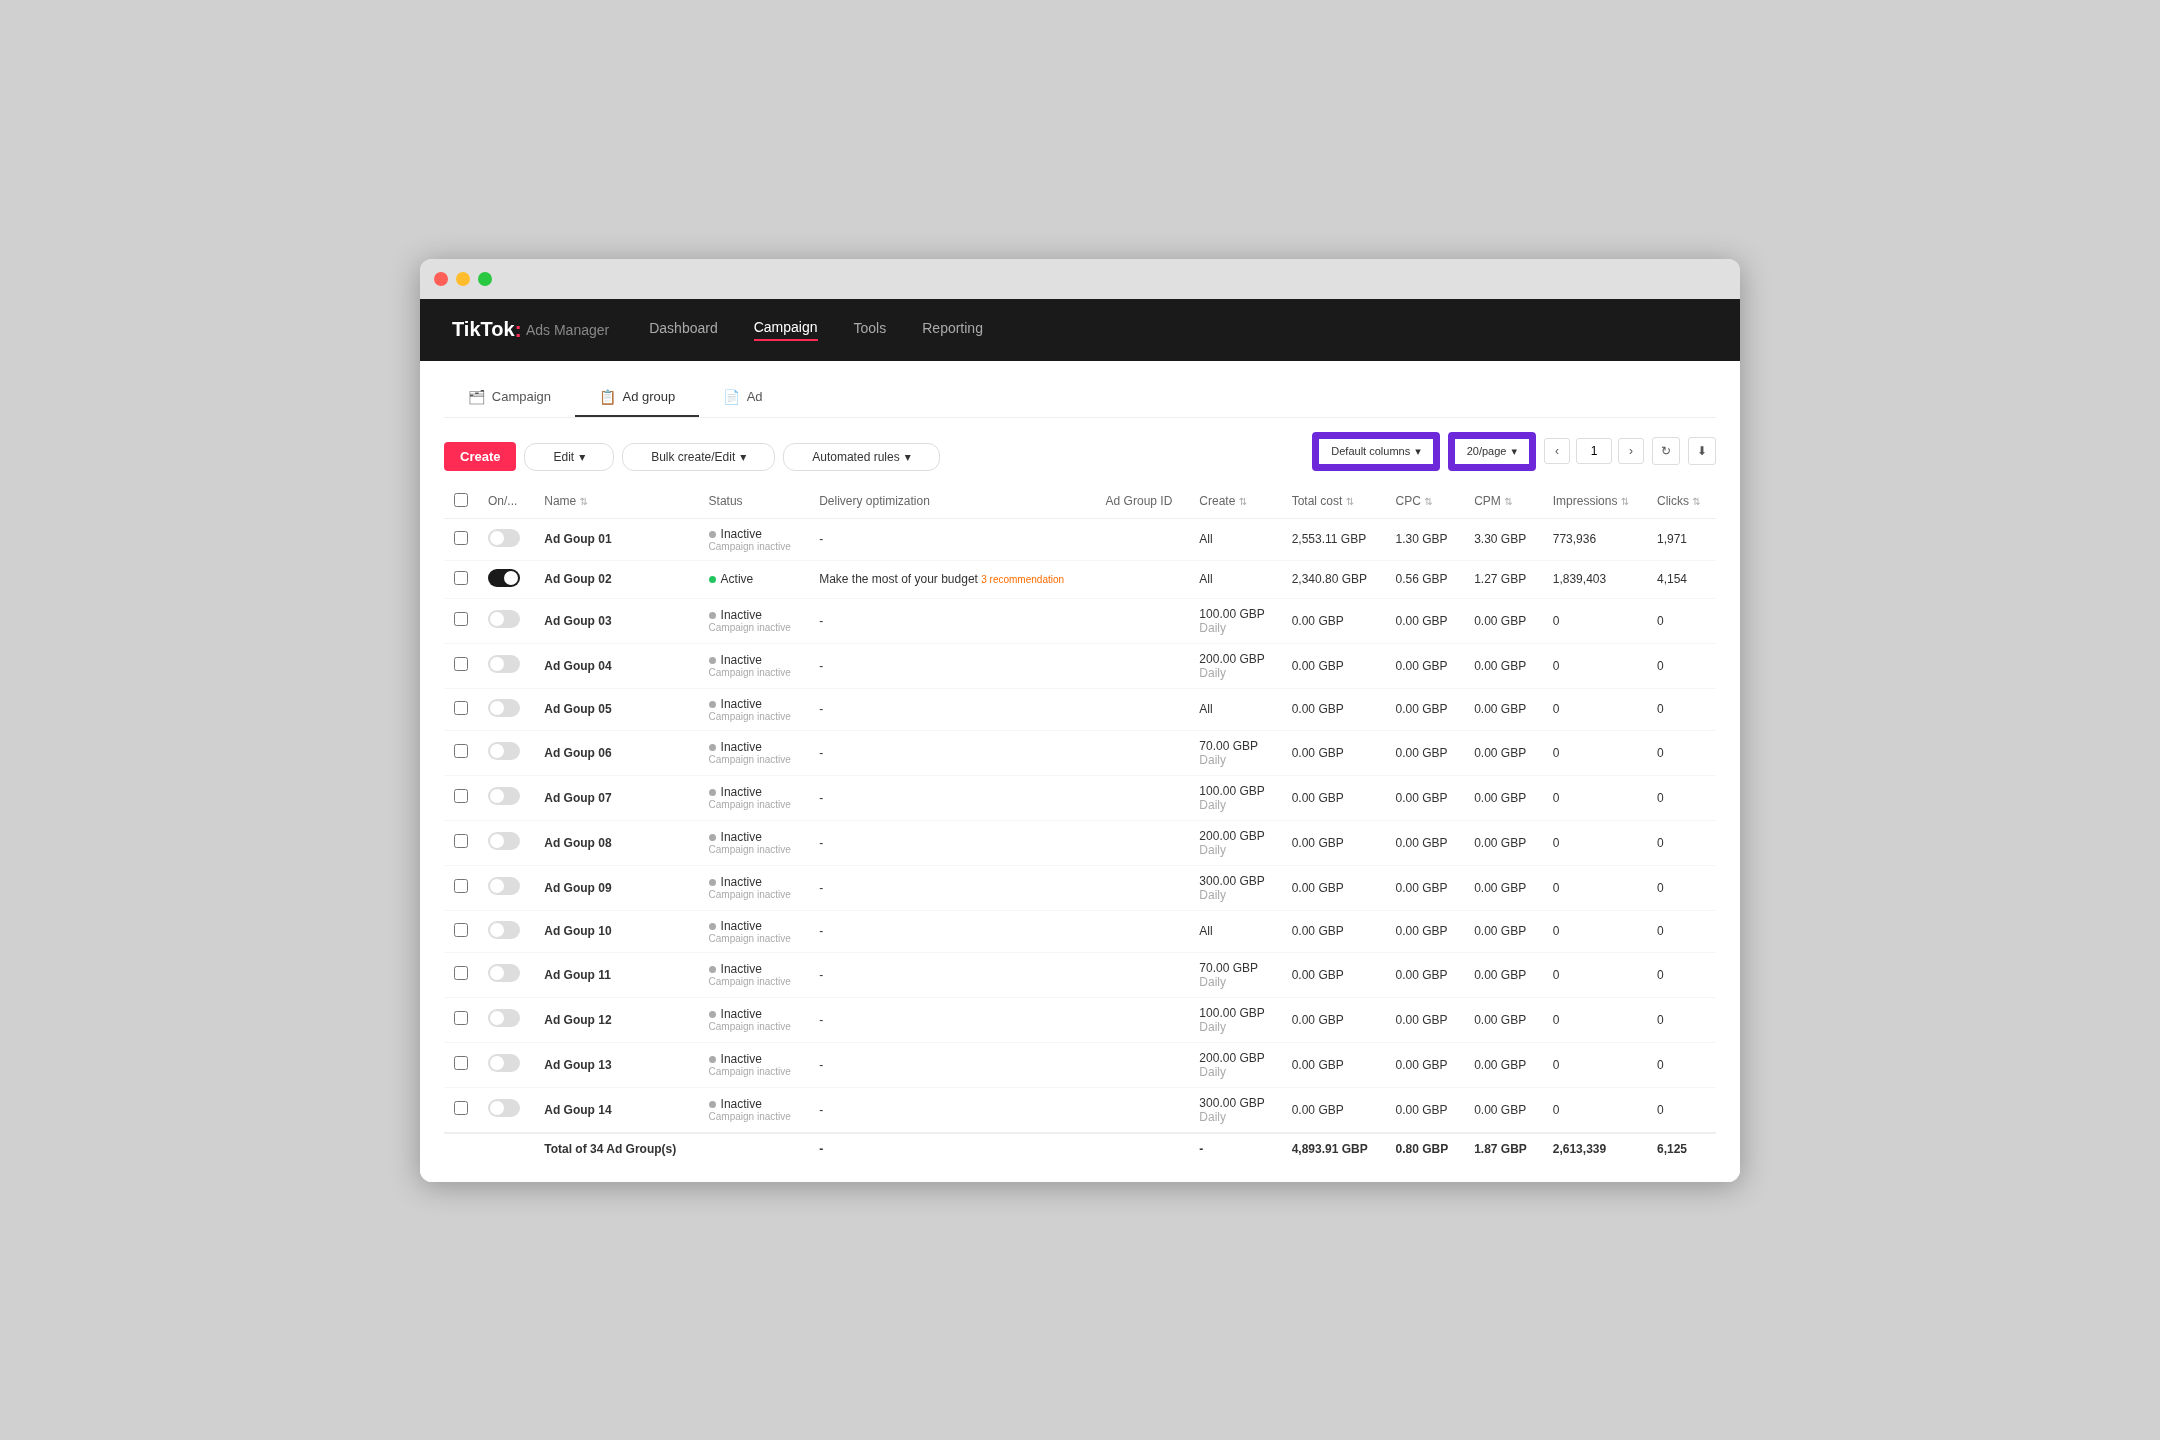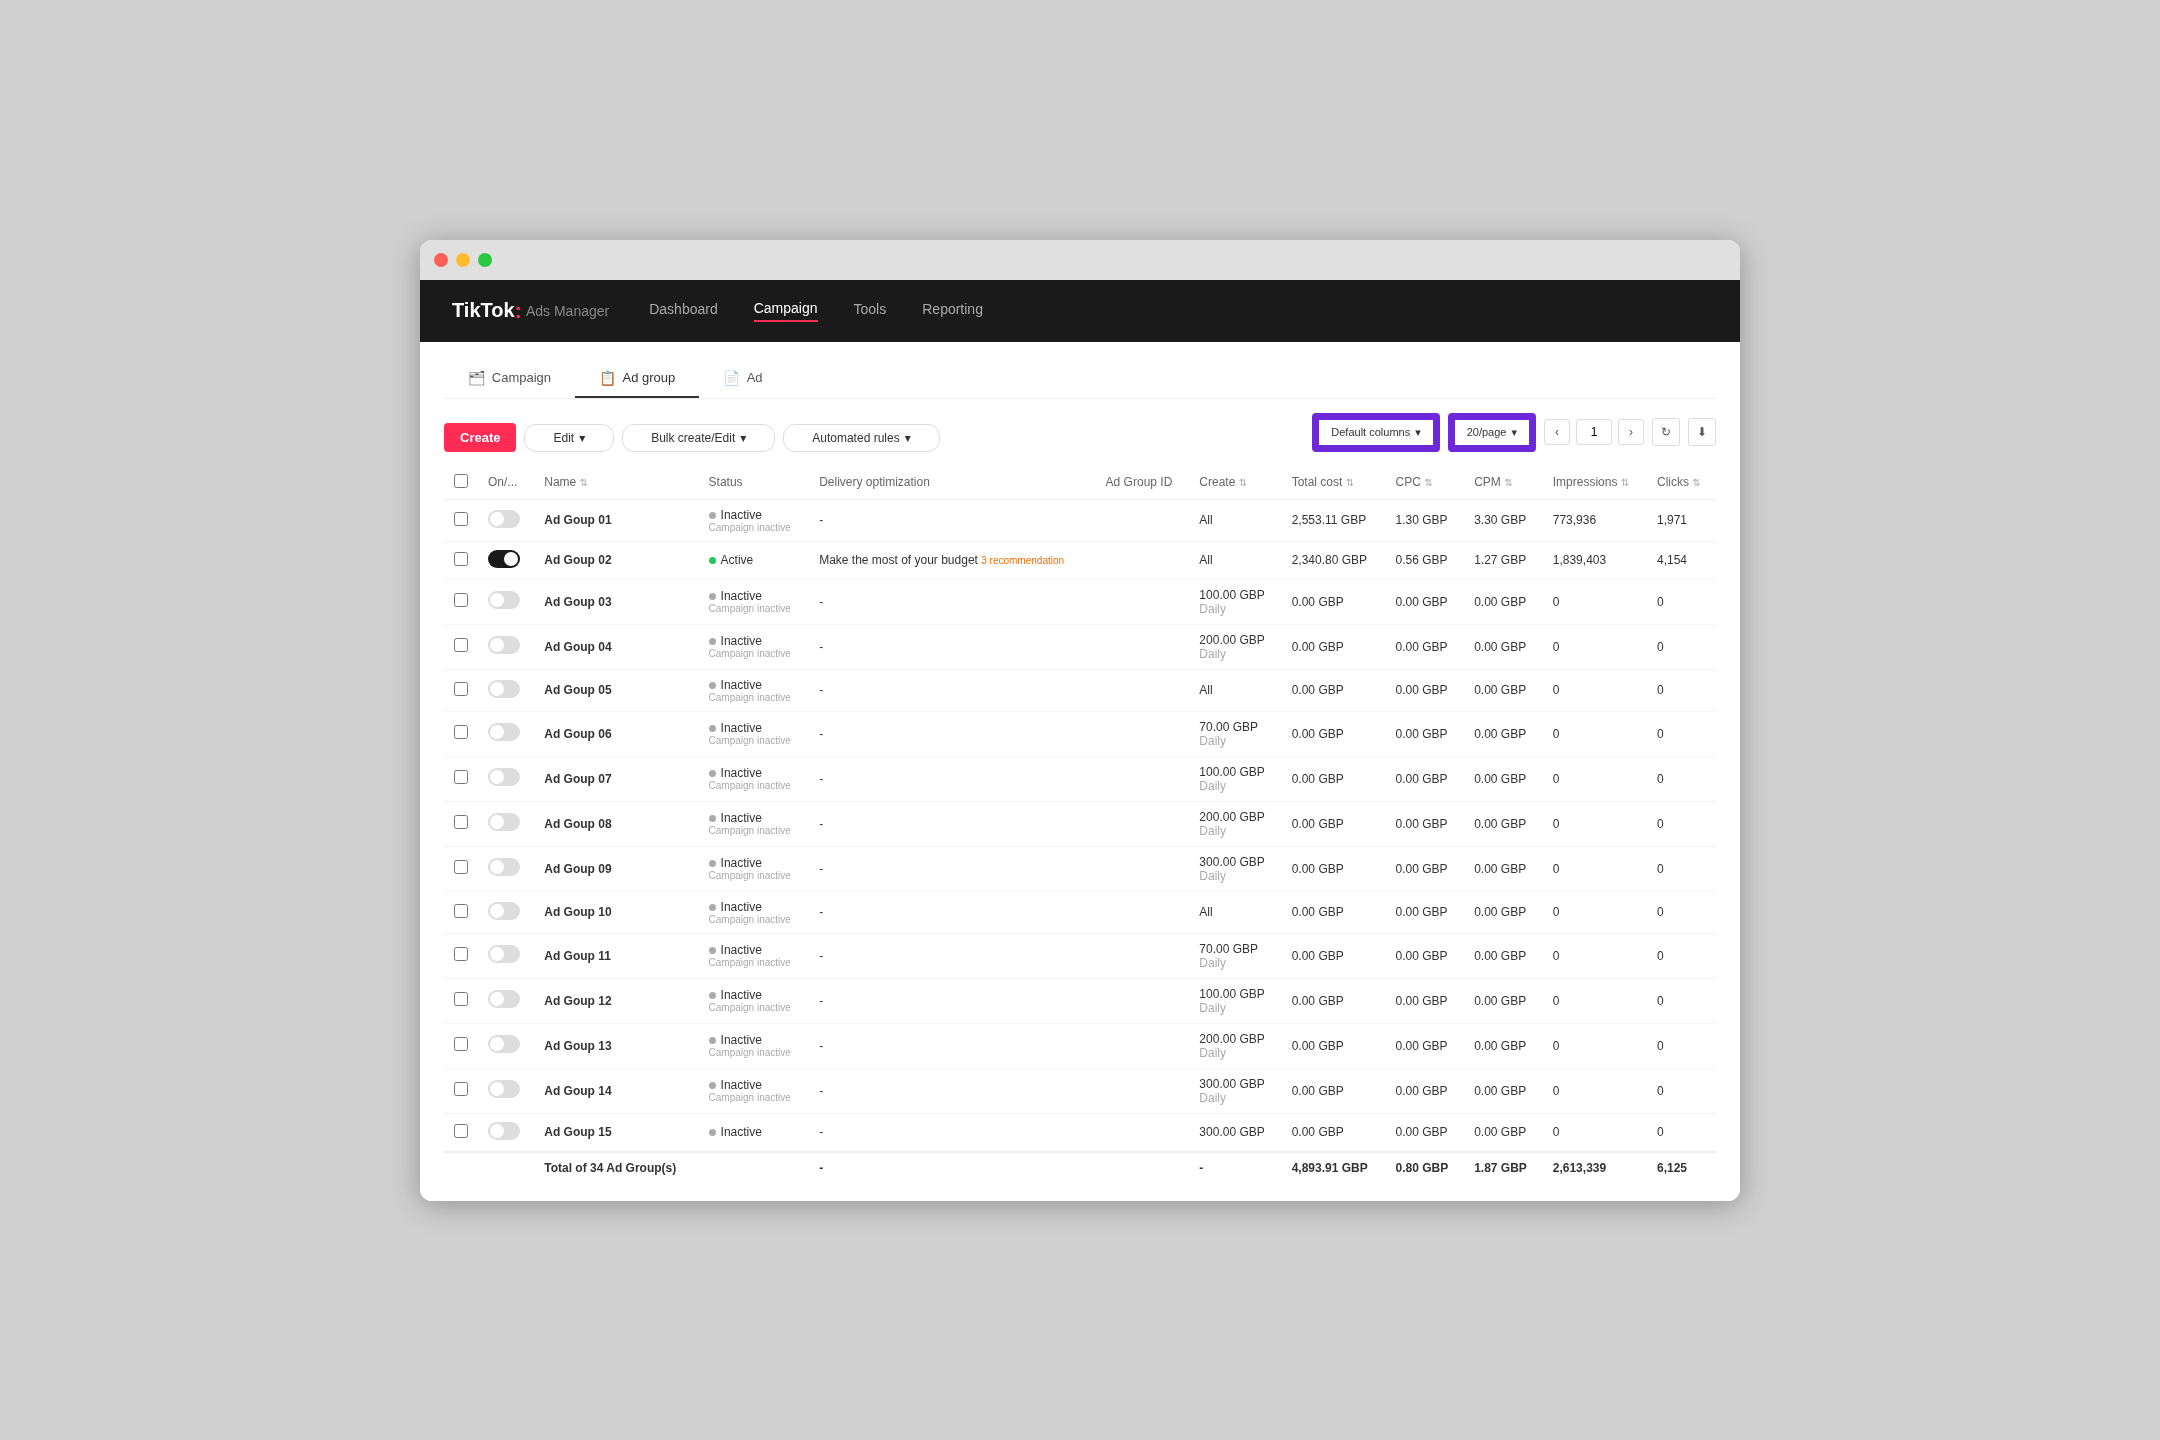--- a/index.html
+++ b/index.html
@@ -750,45 +750,20 @@
       <td>
         <span class="budget-main">300.00 GBP</span>
         <br><span class="budget-sub">Daily</span>
       </td>
       <td>0.00 GBP</td>
       <td>0.00 GBP</td>
       <td>0.00 GBP</td>
       <td>0</td>
       <td>0</td>
     </tr>
-            <tr>
-      <td><input type="checkbox" style=""></td>
-      <td>
-        <div class="toggle "></div>
-      </td>
-      <td class="name-cell">Ad Goup 15</td>
-      <td>
-        <span class="status-dot dot-inactive"></span>Inactive
-        
-      </td>
-      <td>
-        <span class="delivery-main">-</span>
-        
-      </td>
-      <td></td>
-      <td>
-        <span class="budget-main">300.00 GBP</span>
-        
-      </td>
-      <td>0.00 GBP</td>
-      <td>0.00 GBP</td>
-      <td>0.00 GBP</td>
-      <td>0</td>
-      <td>0</td>
-    </tr>
           </tbody>
         <tfoot>
           <tr class="total-row">
             <td></td>
             <td></td>
             <td>Total of 34 Ad Group(s)</td>
             <td></td>
             <td>-</td>
             <td></td>
             <td>-</td>

